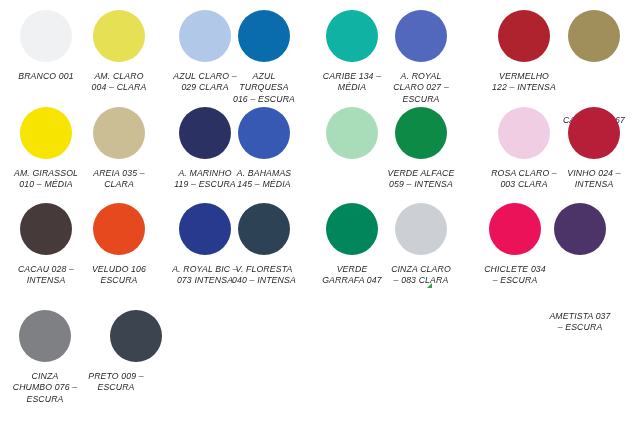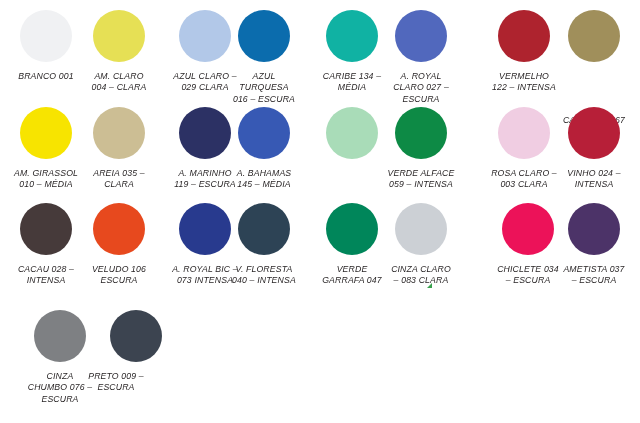--- a/index.html
+++ b/index.html
@@ -177,33 +177,33 @@
       <div class="swatch-cell" style="left: 309px;">
         <div class="swatch-disc" title="VERDE GARRAFA 047" style="background: rgb(0, 134, 90);"></div>
         <div class="swatch-label">VERDE
 GARRAFA 047</div>
       </div>
       <div class="swatch-cell" style="left: 378px;">
         <div class="swatch-disc" title="CINZA CLARO 083" style="background: rgb(204, 208, 213);"></div>
         <div class="swatch-label">CINZA CLARO
 – 083 CLARA</div>
       </div>
-      <div class="swatch-cell" style="left: 485px;">
+      <div class="swatch-cell" style="left: 472px;">
         <div class="swatch-disc" title="CHICLETE 034" style="background: rgb(236, 18, 89);"></div>
         <div class="swatch-label">CHICLETE 034
 – ESCURA</div>
       </div>
-      <div class="swatch-cell" style="left: 551px;">
+      <div class="swatch-cell" style="left: 537px; gap: 47px;">
         <div class="swatch-disc" title="AMETISTA 037" style="background: rgb(76, 51, 104);"></div>
         <div class="swatch-label">AMETISTA 037
 – ESCURA</div>
       </div>
     </div>
     <div class="swatch-row" style="top: 310px;">
-      <div class="swatch-cell" style="left: 17px;">
+      <div class="swatch-cell" style="left: 2px;">
         <div class="swatch-disc" title="CINZA CHUMBO 076" style="background: rgb(126, 128, 131);"></div>
         <div class="swatch-label">CINZA
 CHUMBO 076 –
 ESCURA</div>
       </div>
       <div class="swatch-cell" style="left: 76px; align-items: flex-end;">
         <div class="swatch-disc" title="PRETO 009" style="background: rgb(60, 68, 80);"></div>
         <div class="swatch-label">PRETO 009 –
 ESCURA</div>
       </div>

